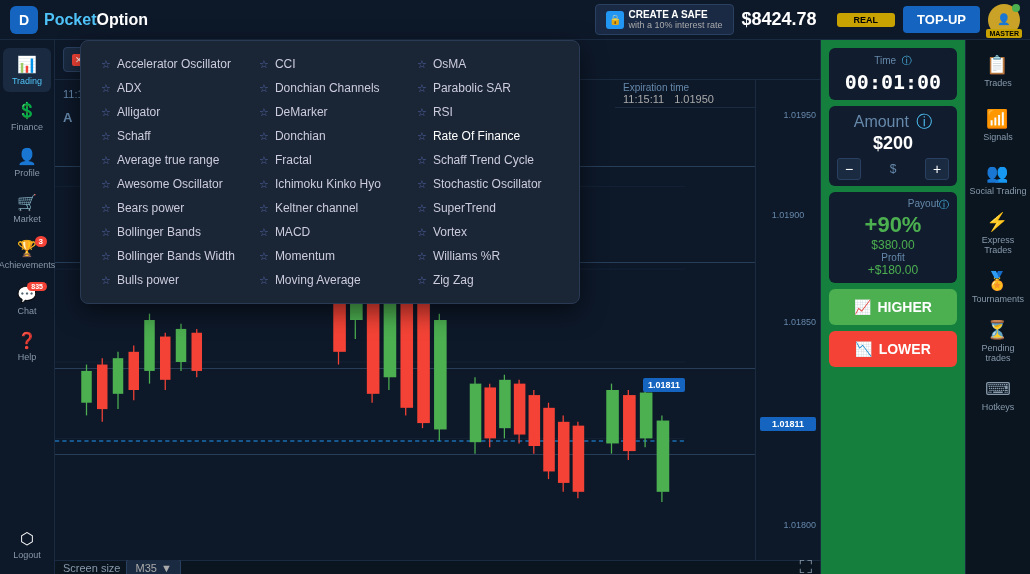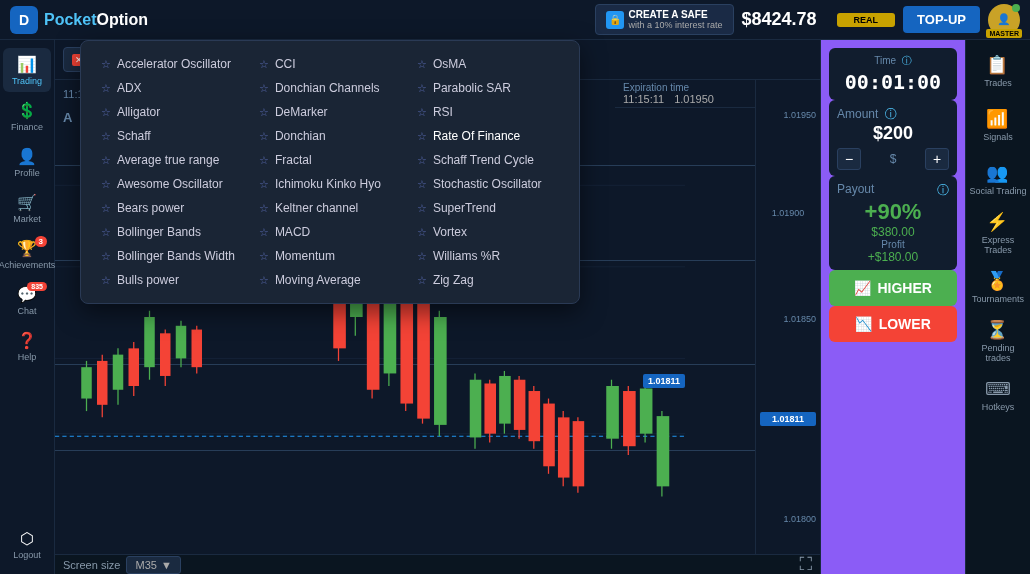--- a/index.html
+++ b/index.html
@@ -45,32 +45,32 @@
     .toolbar-divider { width: 1px; height: 24px; background: #2a4060; margin: 0 4px; }
     .toolbar-timeframe { background: #2196f3; color: #fff; font-size: 10px; padding: 2px 5px; border-radius: 3px; font-weight: bold; }
     .toolbar-btn { background: none; border: none; color: #8899aa; font-size: 16px; cursor: pointer; padding: 2px 5px; border-radius: 3px; }
 
     
     .chart-area { flex: 1; position: relative; background: #0d1829; overflow: hidden; }
     .chart-info { position: absolute; top: 8px; left: 8px; font-size: 11px; color: #6688aa; z-index: 2; }
     .chart-a-label { position: absolute; top: 30px; left: 8px; font-size: 13px; color: #6688aa; z-index: 2; font-weight: bold; }
 
     
-    .right-panel { width: 145px; background: #8b5cf6; border-left: 1px solid #1a2a40; display: flex; flex-direction: column; padding: 8px; flex-shrink: 0; }
+    .right-panel { width: 145px; background: #15803d; border-left: 1px solid #1a2a40; display: flex; flex-direction: column; padding: 8px; gap: 6px; flex-shrink: 0; }
     .time-box { background: #111d2e; border-radius: 6px; padding: 6px 8px; text-align: center; }
     .time-label { font-size: 10px; color: #6688aa; margin-bottom: 2px; }
     .time-value { font-size: 20px; font-weight: bold; color: #fff; font-family: monospace; }
     .amount-box { background: #111d2e; border-radius: 6px; padding: 6px 8px; }
-    .amount-label { font-size: 12px; color: #6688aa; }
+    .amount-label { font-size: 16px; color: #6688aa; text-align: center; }
     .amount-value { font-size: 18px; font-weight: bold; color: #fff; text-align: center; }
     .amount-controls { display: flex; align-items: center; justify-content: space-between; margin-top: 4px; }
     .amt-btn { background: #1a2a40; border: 1px solid #2a4060; color: #fff; width: 24px; height: 22px; border-radius: 3px; cursor: pointer; font-size: 14px; display: flex; align-items: center; justify-content: center; }
     .amt-currency { color: #6688aa; font-size: 12px; }
     .payout-box { background: #111d2e; border-radius: 6px; padding: 6px 8px; }
-    .payout-label { font-size: 12px; color: #6688aa; display: flex; justify-content: space-between; }
+    .payout-label { font-size: 10px; color: #6688aa; display: flex; justify-content: flex-end; }
     .payout-pct { font-size: 22px; font-weight: bold; color: #4caf50; text-align: center; }
     .payout-amount { color: #4caf50; text-align: center; font-size: 12px; }
     .profit-label { font-size: 10px; color: #6688aa; text-align: center; }
     .profit-value { color: #4caf50; text-align: center; font-size: 12px; }
     .higher-btn { background: #4caf50; color: #fff; border: none; border-radius: 6px; padding: 10px; width: 100%; cursor: pointer; font-size: 14px; font-weight: bold; display: flex; align-items: center; justify-content: center; gap: 6px; }
     .lower-btn { background: #f44336; color: #fff; border: none; border-radius: 6px; padding: 10px; width: 100%; cursor: pointer; font-size: 14px; font-weight: bold; display: flex; align-items: center; justify-content: center; gap: 6px; }
 
     
     .far-right { width: 65px; background: #0a1520; border-left: 1px solid #1a2a40; display: flex; flex-direction: column; align-items: center; padding: 6px 0; gap: 4px; }
     .far-right-item { width: 58px; height: 50px; display: flex; flex-direction: column; align-items: center; justify-content: center; cursor: pointer; border-radius: 6px; gap: 2px; }
@@ -276,21 +276,21 @@
 
       <div style="width:65px; background:#0d1829; border-left:1px solid #1a2a40; display:flex; flex-direction:column; justify-content:space-between; padding:30px 4px 30px 4px; position:relative; flex-shrink:0;">
         <div style="font-size:9px; color:#6688aa; text-align:right;">1.01950</div>
         <div style="font-size:9px; color:#6688aa; text-align:center;">1.01900</div>
         <div style="font-size:9px; color:#6688aa; text-align:right;margin-top:8px;">1.01850</div>
         <div style="background:#1565c0; color:#fff; font-size:9px; padding:2px 4px; border-radius:2px; text-align:center; font-weight:bold;">1.01811</div>
         <div style="font-size:9px; color:#6688aa; text-align:right;">1.01800</div>
       </div>
     </div>
 
-    <div style="display:flex; align-items:center; justify-content:space-between; background:#0a1520; height:20px; padding:0 8px; border-top:1px solid #1a2a40;">
+    <div style="display:flex; align-items:center; justify-content:space-between; background:#0a1520; height:14px; padding:0 8px; border-top:1px solid #1a2a40;">
       <div style="display:flex; align-items:center; gap:6px;">
         <span style="font-size:11px; color:#8899aa;">Screen size</span>
         <div style="background:#1a2a40; border:1px solid #2a4060; color:#aaa; font-size:11px; padding:2px 8px; border-radius:3px; cursor:pointer; display:flex; align-items:center; gap:4px;">
           <span>M35</span>
           <span>▼</span>
         </div>
       </div>
       <button style="background:none; border:none; color:#8899aa; font-size:18px; cursor:pointer;">⛶</button>
     </div>
   </div>

